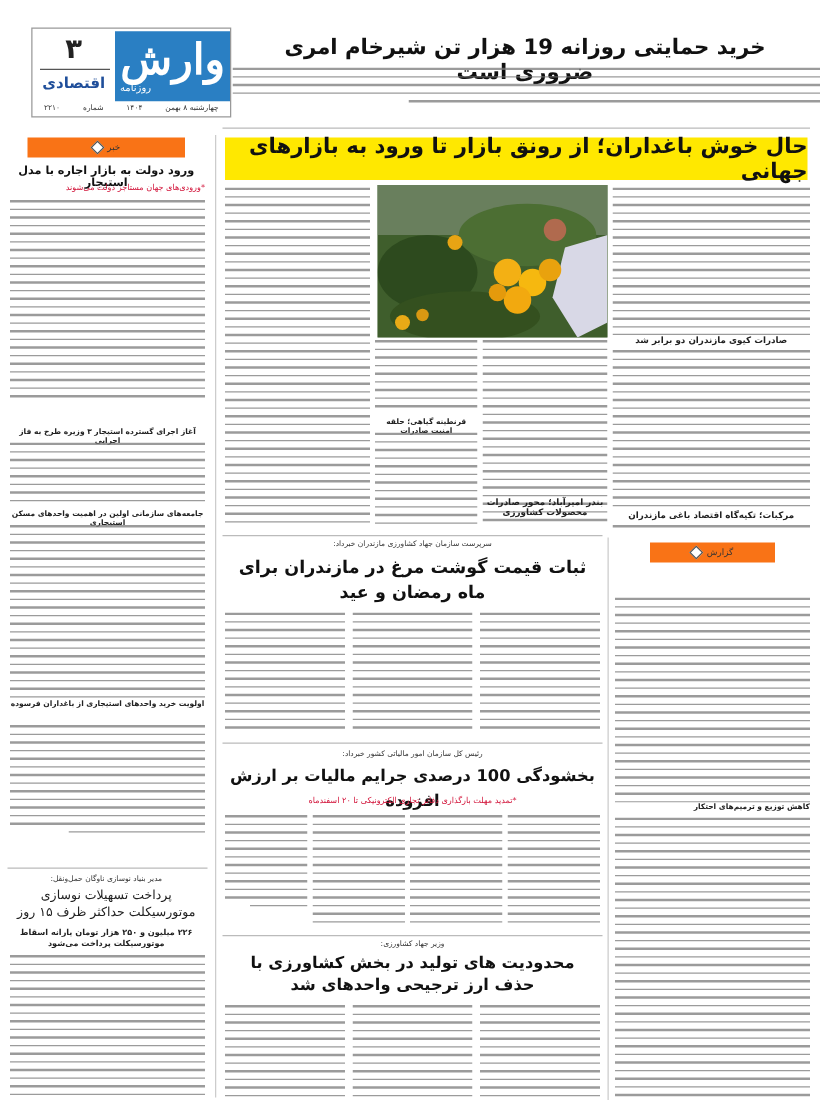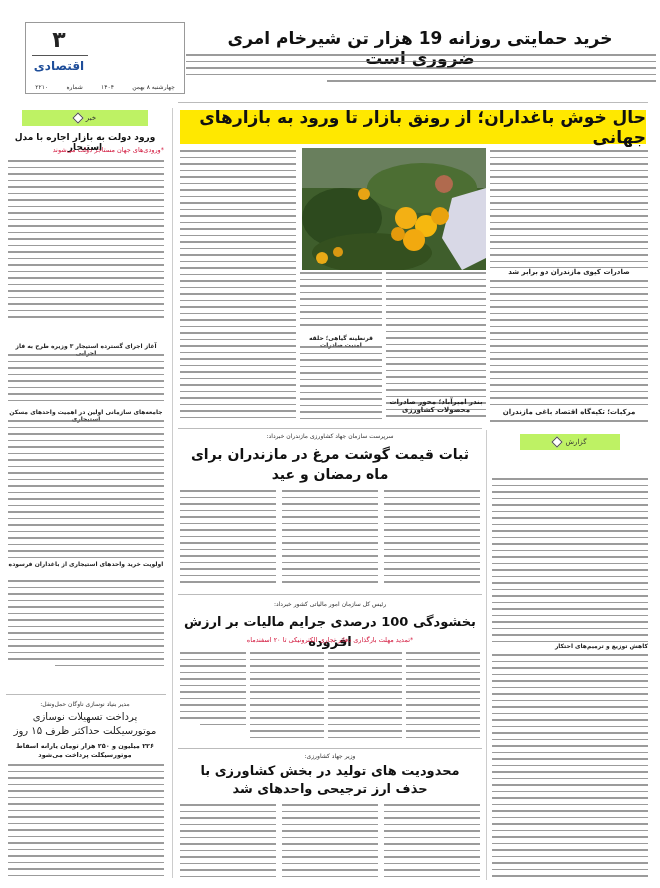--- a/index.html
+++ b/index.html
@@ -35,40 +35,44 @@
   .banner { position: absolute; left: 180px; top: 110px; width: 466px; height: 34px; background: #ffe800; display: flex; align-items: center; justify-content: flex-start; }
   .banner span { font: bold 17px "DejaVu Sans", sans-serif; color: #111; }
 
   
   .photo { position: absolute; left: 302px; top: 148px; width: 184px; height: 122px; overflow: hidden; background: #3b5a2a; }
   .photo svg { width: 100%; height: 100%; display: block; }
 
   .subhead { position: absolute; font: bold 7px "DejaVu Sans", sans-serif; color: #222; text-align: center; }
 
   
-  .tag-box { position: absolute; height: 16px; background: #bef264; display: flex; align-items: center; justify-content: center; gap: 4px; font: 7px "DejaVu Sans", sans-serif; color: #333; }
+  .tag-box { position: absolute; height: 16px; background: #f97316; display: flex; align-items: center; justify-content: center; gap: 4px; font: 7px "DejaVu Sans", sans-serif; color: #333; }
   .tag-box .diamond { width: 8px; height: 8px; border: 1px solid #555; background: #fff; transform: rotate(45deg); }
   .left-headline { position: absolute; left: 6px; top: 132px; width: 158px; text-align: center; font: bold 9px "DejaVu Sans", sans-serif; color: #111; }
   .red-sub { position: absolute; text-align: center; font: 6.5px "DejaVu Sans", sans-serif; color: #d2143a; }
 
   .mid-kicker { position: absolute; text-align: center; font: 6px "DejaVu Sans", sans-serif; color: #333; }
   .mid-headline { position: absolute; text-align: center; font: bold 14px/20px "DejaVu Sans", sans-serif; color: #111; }
   .small-headline { position: absolute; text-align: center; font: 10px/14px "DejaVu Sans", sans-serif; color: #222; }
   .report-headline { position: absolute; text-align: center; font: bold 8px/11px "DejaVu Sans", sans-serif; color: #1f3f7a; }
 </style>
 </head>
 <body>
 
 <div class="page">
 
   <div class="masthead">
     <div class="mast-left">
       <div class="page-num">۳</div>
       <div class="mast-divider"></div>
       <div class="section-name">اقتصادی</div>
+    </div>
+    <div class="logo-box">
+      <div class="logo-main">وارش</div>
+      <div class="logo-sub">روزنامه</div>
     </div>
     <div class="mast-info">
       <span>چهارشنبه ۸ بهمن</span>
       <span>۱۴۰۴</span>
       <span>شماره</span>
       <span>۲۲۱۰</span>
     </div>
   </div>
 
   <div class="top-headline">خرید حمایتی روزانه 19 هزار تن شیرخام امری ضروری است</div>

